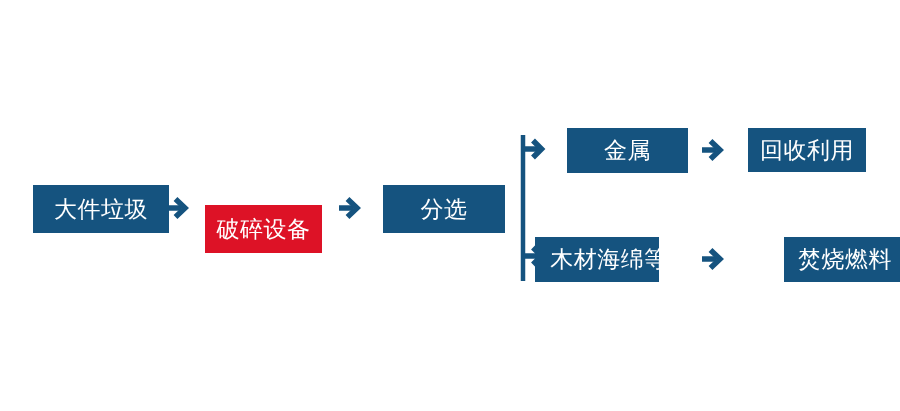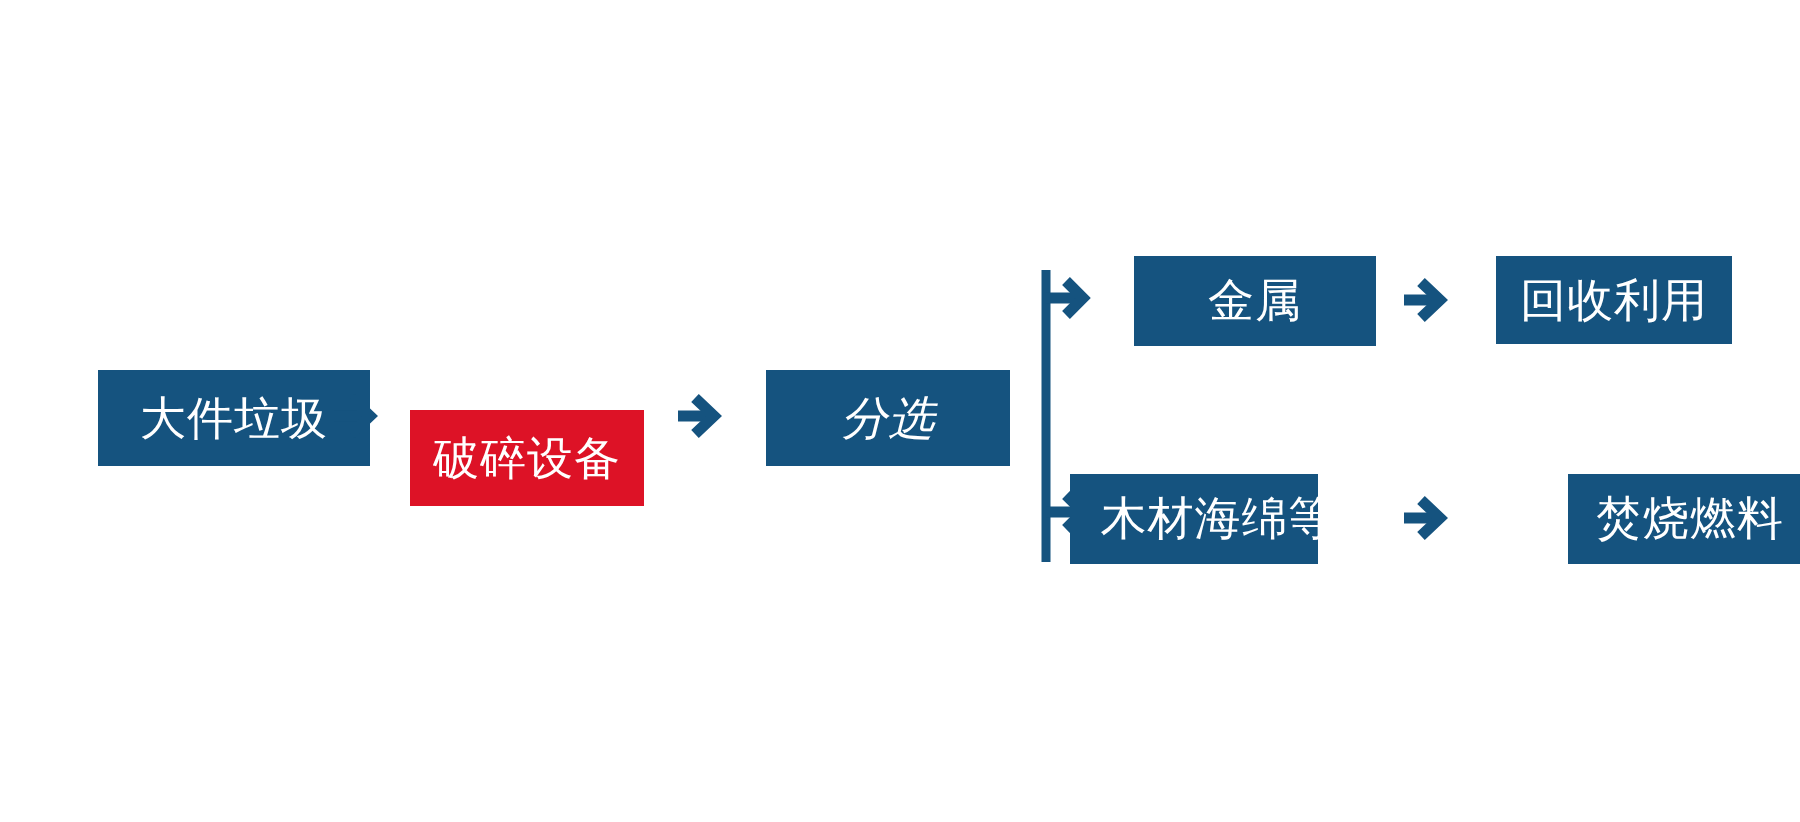--- a/index.html
+++ b/index.html
@@ -29,25 +29,25 @@
   .primary { background: var(--primary, #15537f); }
   .accent  { background: var(--accent,  #dd1226); }
   .arrow, .connector { position: absolute; display: block; }
   .stroke {
     stroke: var(--primary, #15537f);
     fill: none;
     stroke-linejoin: miter;
     stroke-linecap: butt;
   }
   
-  #node-bulky   { left: 49px;  top: 185px; width: 136px; height: 48px; font-family: Liberation Serif, serif; }
+  #node-bulky   { left: 33px;  top: 185px; width: 136px; height: 48px; font-family: Liberation Serif, serif; }
   #arrow-1      { left: 166px; top: 195px; }
   #node-crush   { left: 205px; top: 185px; width: 117px; height: 48px; margin-top: 20px; }
   #arrow-2      { left: 338px; top: 195px; }
-  #node-sort    { left: 383px; top: 185px; width: 122px; height: 48px; font-style: italic; }
+  #node-sort    { left: 383px; top: 185px; width: 122px; height: 48px; }
   #branch-connector { left: 518px; top: 133px; }
   #node-metal   { left: 567px; top: 128px; width: 121px; height: 45px; }
   #arrow-3      { left: 701px; top: 137px; }
   #node-recycle { left: 748px; top: 128px; width: 118px; height: 44px; }
   #node-wood    { left: 535px; top: 237px; width: 100px; height: 45px; padding-left: 24px; }
   #arrow-4      { left: 701px; top: 246px; }
   #node-fuel    { left: 748px; top: 237px; width: 122px; height: 45px; margin-left: 36px; }
 </style>
 </head>
 <body>

